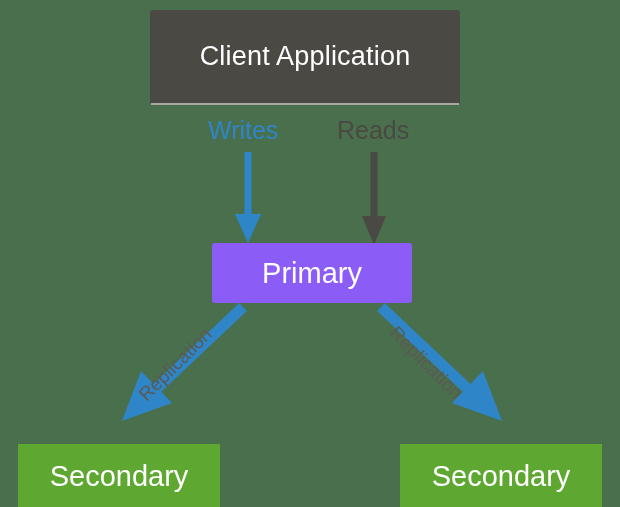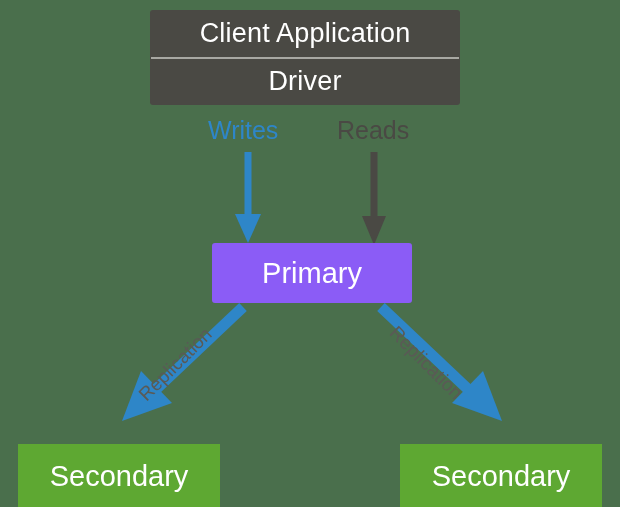--- a/index.html
+++ b/index.html
@@ -160,21 +160,20 @@
 
     <g>
       <line x1="381" y1="307" x2="472" y2="393" stroke="#2e86c8" stroke-width="11"></line>
       <polygon points="502,421 452,403 483,371" fill="#2e86c8"></polygon>
     </g>
   </svg>
 
   <div class="client-box">
     <div class="client-row">Client Application</div>
     <div class="client-divider"></div>
-    <div class="client-row">Driver</div>
   </div>
 
   <div class="flow-label flow-writes">Writes</div>
   <div class="flow-label flow-reads">Reads</div>
 
   <div class="primary-box">Primary</div>
 
   <div class="repl-label repl-left">Replication</div>
   <div class="repl-label repl-right">Replication</div>
 

